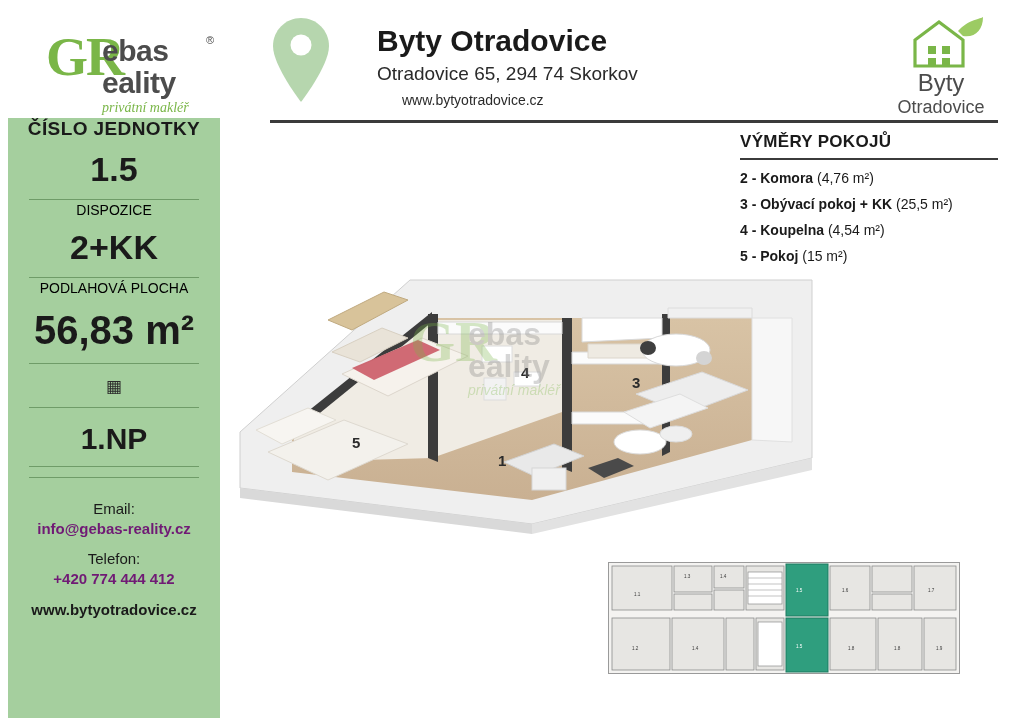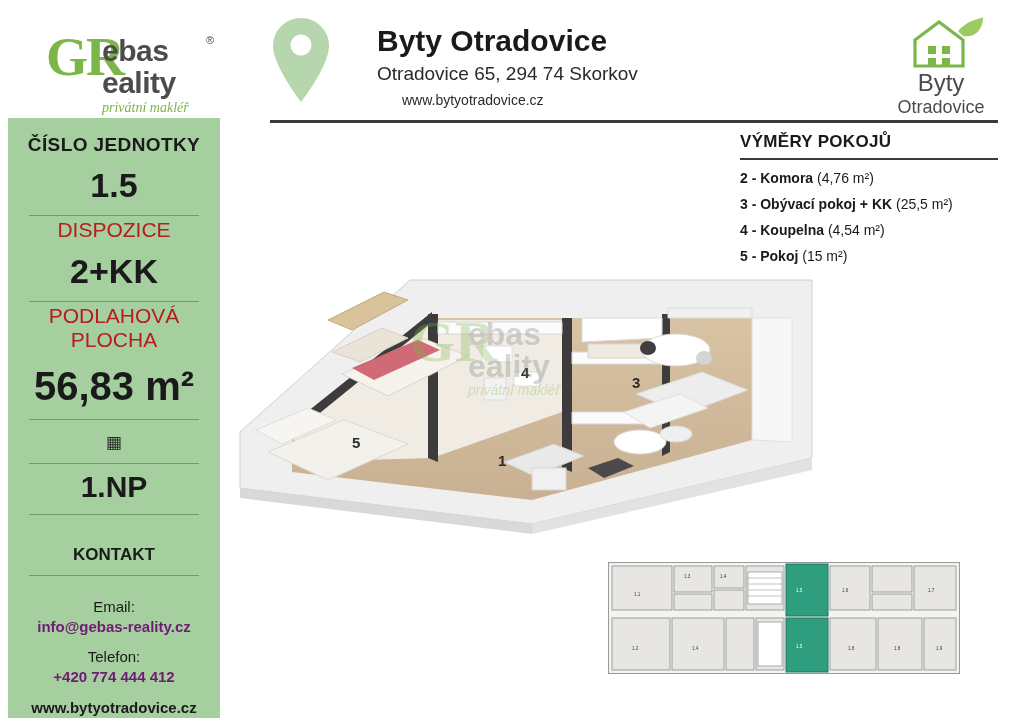--- a/index.html
+++ b/index.html
@@ -41,27 +41,27 @@
   .brand-right .house { height:56px; }
   .brand-right .bl1 { font-size:24px; color:#4c4c4c; line-height:1.12; }
   .brand-right .bl2 { font-size:18px; color:#4c4c4c; line-height:1.12; }
   .hr-top { position:absolute; left:270px; top:120px; width:728px; height:3px; background:#3b3b3b; }
 
   
   .left-panel {
     position:absolute; left:8px; top:118px; width:212px; height:600px;
     background:#a5cf9e; text-align:center;
   }
-  .lp-title { font-size:19px; font-weight:bold; color:#1a1a1a; padding-top:16px; letter-spacing:.4px; }
+  .lp-title { font-size:19px; font-weight:bold; color:#1a1a1a; padding-top:0; letter-spacing:.4px; }
   .lp-big { font-size:34px; font-weight:bold; color:#1a1a1a; margin-top:10px; }
-  .lp-mid { font-size:21px; color:#b91c1c; margin-top:2px; }
+  .lp-mid { font-size:14px; color:#000000; margin-top:2px; }
   .lp-sep { width:170px; height:1px; background:#6f9c68; margin:10px auto 0 auto; }
   .lp-area { font-size:40px; font-weight:bold; margin-top:12px; }
   .lp-icon { margin-top:12px; font-size:17px; color:#2b2b2b; }
-  .lp-floor { font-size:30px; font-weight:bold; margin-top:6px; }
+  .lp-floor { font-size:30px; font-weight:bold; margin-top:14px; }
   .lp-kontakt { font-size:17px; font-weight:bold; margin-top:30px; }
   .lp-kc { font-size:14px; margin-top:8px; }
   .lp-lbl { font-size:15px; margin-top:22px; }
   .lp-val { font-size:15px; font-weight:bold; color:#701a75; margin-top:3px; }
   .lp-lbl2 { font-size:15px; margin-top:13px; }
   .lp-web { font-size:15px; font-weight:bold; margin-top:14px; }
 
   
   .rooms { position:absolute; left:740px; top:132px; width:258px; }
   .rooms-title { font-size:17px; font-weight:bold; letter-spacing:.3px; }
@@ -147,21 +147,20 @@
   <div class="lp-mid">DISPOZICE</div>
   <div class="lp-big">2+KK</div>
   <div class="lp-sep"></div>
   <div class="lp-mid">PODLAHOVÁ PLOCHA</div>
   <div class="lp-area">56,83 m²</div>
   <div class="lp-sep"></div>
   <div class="lp-icon">▦</div>
   <div class="lp-sep"></div>
   <div class="lp-floor">1.NP</div>
   <div class="lp-sep"></div>
-  <div class="lp-kontakt">KONTAKT</div>
   <div class="lp-sep"></div>
   <div class="lp-lbl">Email:</div>
   <div class="lp-val">info@gebas-reality.cz</div>
   <div class="lp-lbl2">Telefon:</div>
   <div class="lp-val">+420 774 444 412</div>
   <div class="lp-web">www.bytyotradovice.cz</div>
 </div>
 
 <div class="rooms">
   <div class="rooms-title">VÝMĚRY POKOJŮ</div>

